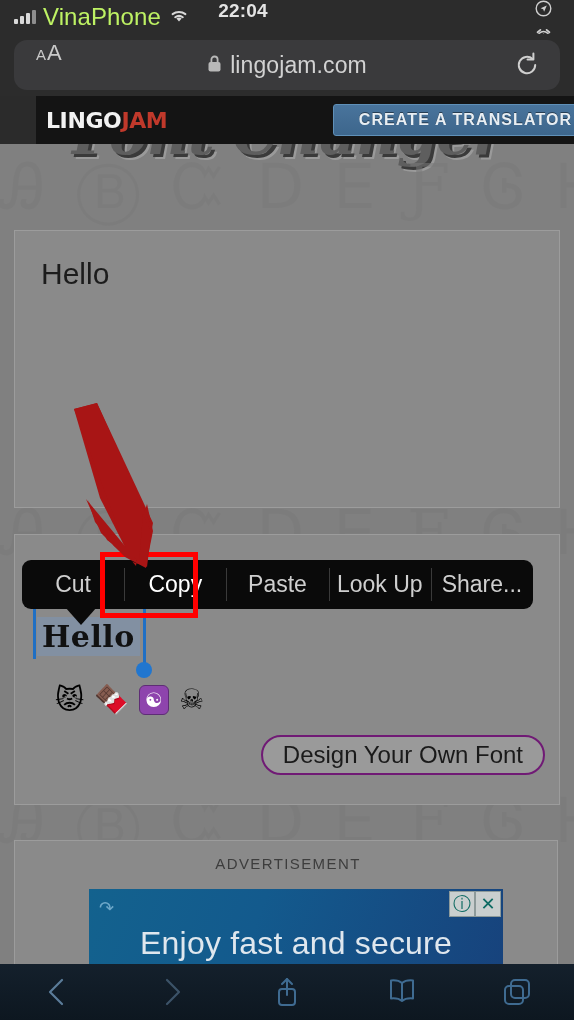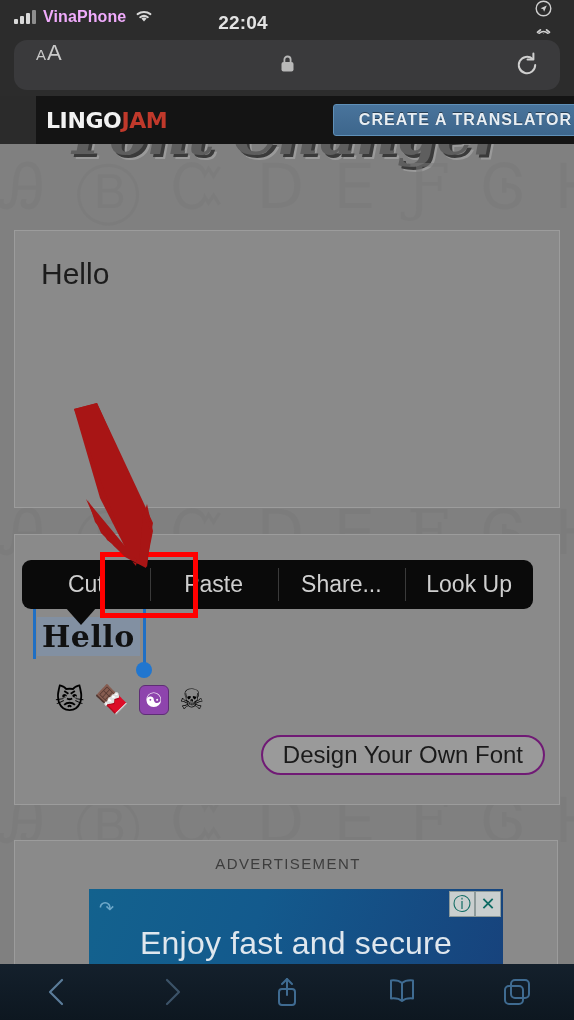--- a/index.html
+++ b/index.html
@@ -9,24 +9,24 @@
     -webkit-font-smoothing:antialiased;
   }
   .screen{position:absolute;inset:0;width:574px;height:1020px;overflow:hidden;background:#2b2b2b;}
 
   
   .statusbar{
     position:absolute;left:0;top:0;width:574px;height:34px;
     background:#2c2c2c;color:#d6d6d6;
   }
   .sb-left{position:absolute;left:14px;top:0;height:34px;display:flex;align-items:center;gap:7px;}
-  .sb-center{position:absolute;left:0;top:0;width:486px;height:34px;display:flex;align-items:flex-end;justify-content:center;}
+  .sb-center{position:absolute;left:0;top:0;width:486px;height:34px;display:flex;align-items:flex-start;justify-content:center;}
   .sb-right{position:absolute;right:12px;top:0;height:34px;display:flex;align-items:center;gap:7px;flex-direction:column;}
   .sb-time{font-size:19px;font-weight:600;color:#e3e3e3;letter-spacing:.2px;}
-  .carrier{font-size:16px;color:#f0abfc;letter-spacing:.1px;font-weight:bold;}
+  .carrier{font-size:24px;color:#bef264;letter-spacing:.1px;}
   .bars{display:flex;align-items:flex-end;gap:2px;height:14px;}
   .bars i{display:block;width:4px;background:#8e8e8e;border-radius:1px;}
   .bars i.on{background:#d9d9d9;}
   .bars i:nth-child(1){height:5px;}
   .bars i:nth-child(2){height:8px;}
   .bars i:nth-child(3){height:11px;}
   .bars i:nth-child(4){height:14px;}
   .pct{font-size:18px;color:#e0e0e0;letter-spacing:.2px;}
   .battery{position:relative;width:28px;height:14px;border:1.6px solid #bdbdbd;border-radius:4px;box-sizing:border-box;}
   .battery::after{content:"";position:absolute;right:-4px;top:4px;width:2px;height:6px;background:#bdbdbd;border-radius:0 2px 2px 0;}
@@ -244,20 +244,21 @@
         <span class="s">A</span>
         <span class="b">A</span>
       </div>
       <div class="url-center">
         <span>
           <svg width="15" height="19" viewBox="0 0 15 19">
             <rect x="1.5" y="8" width="12" height="9.5" rx="2" fill="#b8b8b8"></rect>
             <path d="M4.4 8V5.6a3.1 3.1 0 0 1 6.2 0V8" stroke="#b8b8b8" stroke-width="1.8" fill="none"></path>
           </svg>
         </span>
+        <span class="url-text">lingojam.com</span>
       </div>
       <div class="reload">
         <svg width="26" height="26" viewBox="0 0 26 26">
           <path d="M21.2 13a8.2 8.2 0 1 1-2.6-6" stroke="#cfcfcf" stroke-width="2" fill="none" stroke-linecap="round"></path>
           <path d="M19.4 1.6v5.9h-5.9" stroke="#cfcfcf" stroke-width="2" fill="none" stroke-linecap="round" stroke-linejoin="round"></path>
         </svg>
       </div>
     </div>
   </div>
 
@@ -309,23 +310,24 @@
           <span>✕</span>
         </div>
         <div class="ad-head">Enjoy fast and secure</div>
       </div>
     </div>
   </div>
 
   <div class="menu-caret"></div>
   <div class="edit-menu">
     <div class="item">Cut</div>
+    <div class="item sel">Copy</div>
     <div class="item">Paste</div>
+    <div class="item">Look Up</div>
     <div class="item">Share...</div>
-    <div class="item">Look Up</div>
   </div>
   <div class="copy-hl"></div>
 
   <svg class="arrow" viewBox="0 0 574 1020">
     <polygon points="74,409 97,403 153,523 145,566 129,555 100,498" fill="#a81515"></polygon>
     <polygon points="88,500 107,540 125,553 136,566 143,517 147,504 153,531 146,566 133,562 114,546 95,522" fill="#a81515"></polygon>
     <polygon points="74,409 97,403 152,527 147,567 128,554" fill="#a81515"></polygon>
     <polygon points="86,499 139,563 143,514 151,532 146,568 125,557 101,533" fill="#a81515"></polygon>
   </svg>
 

